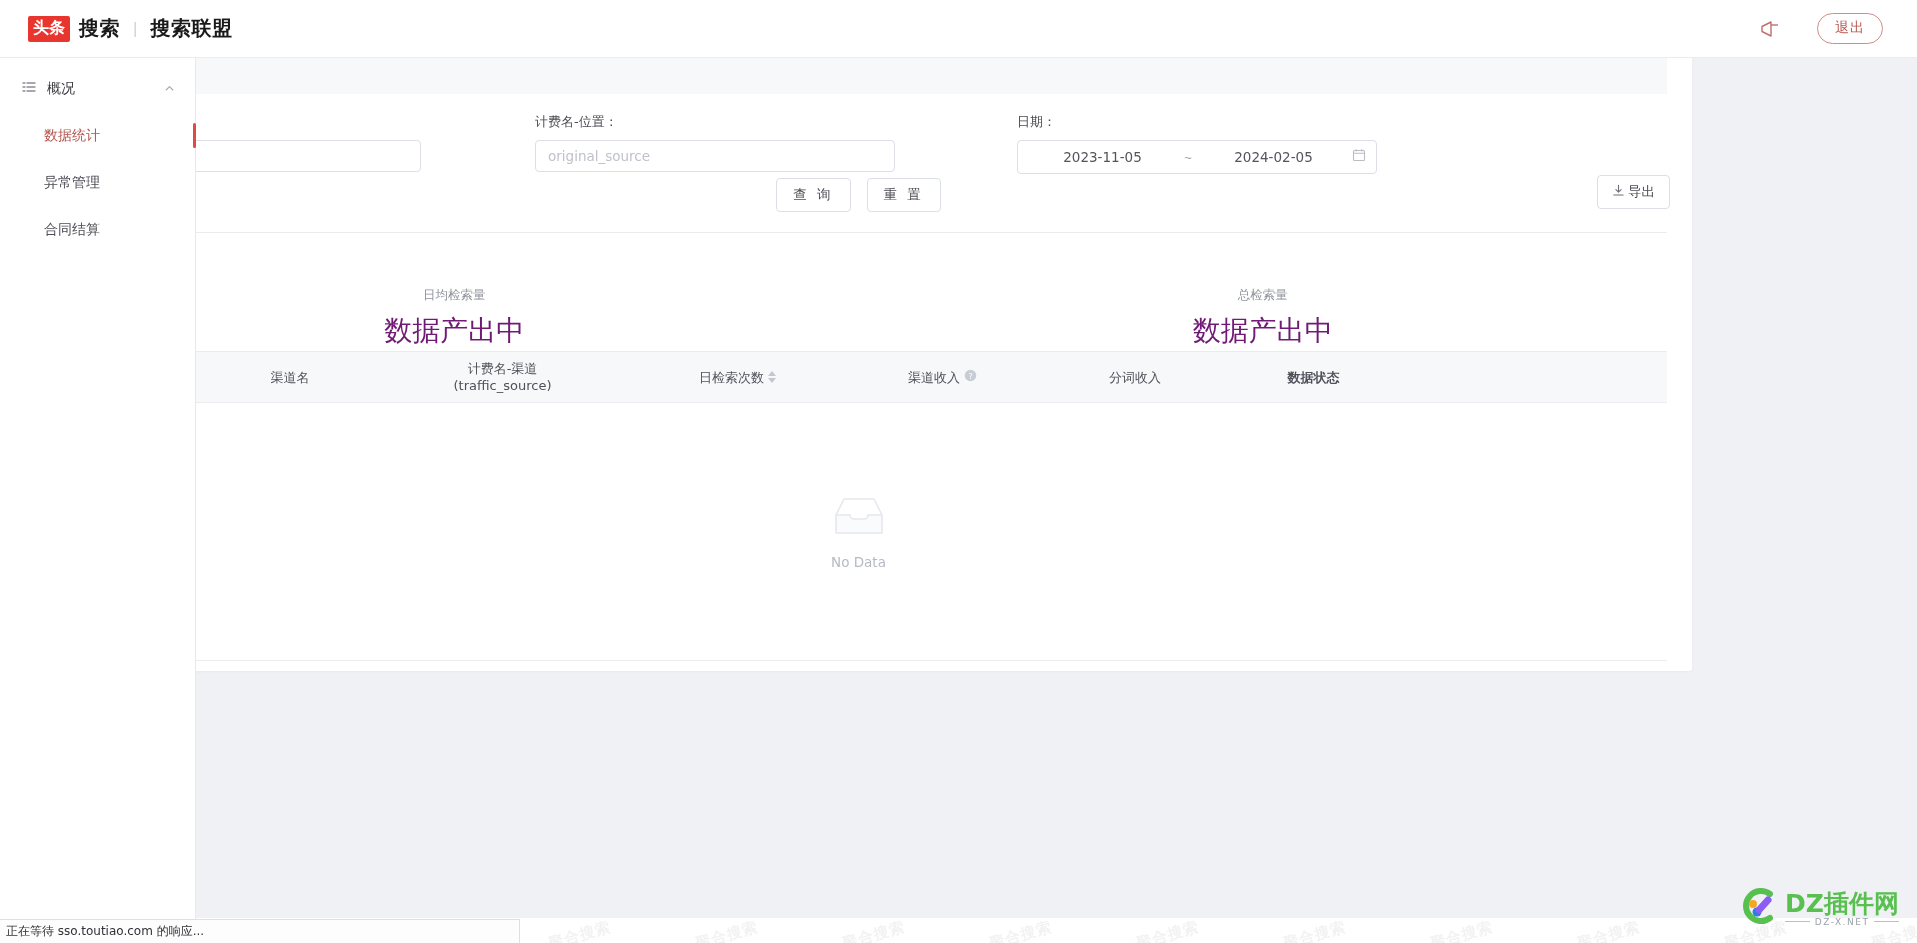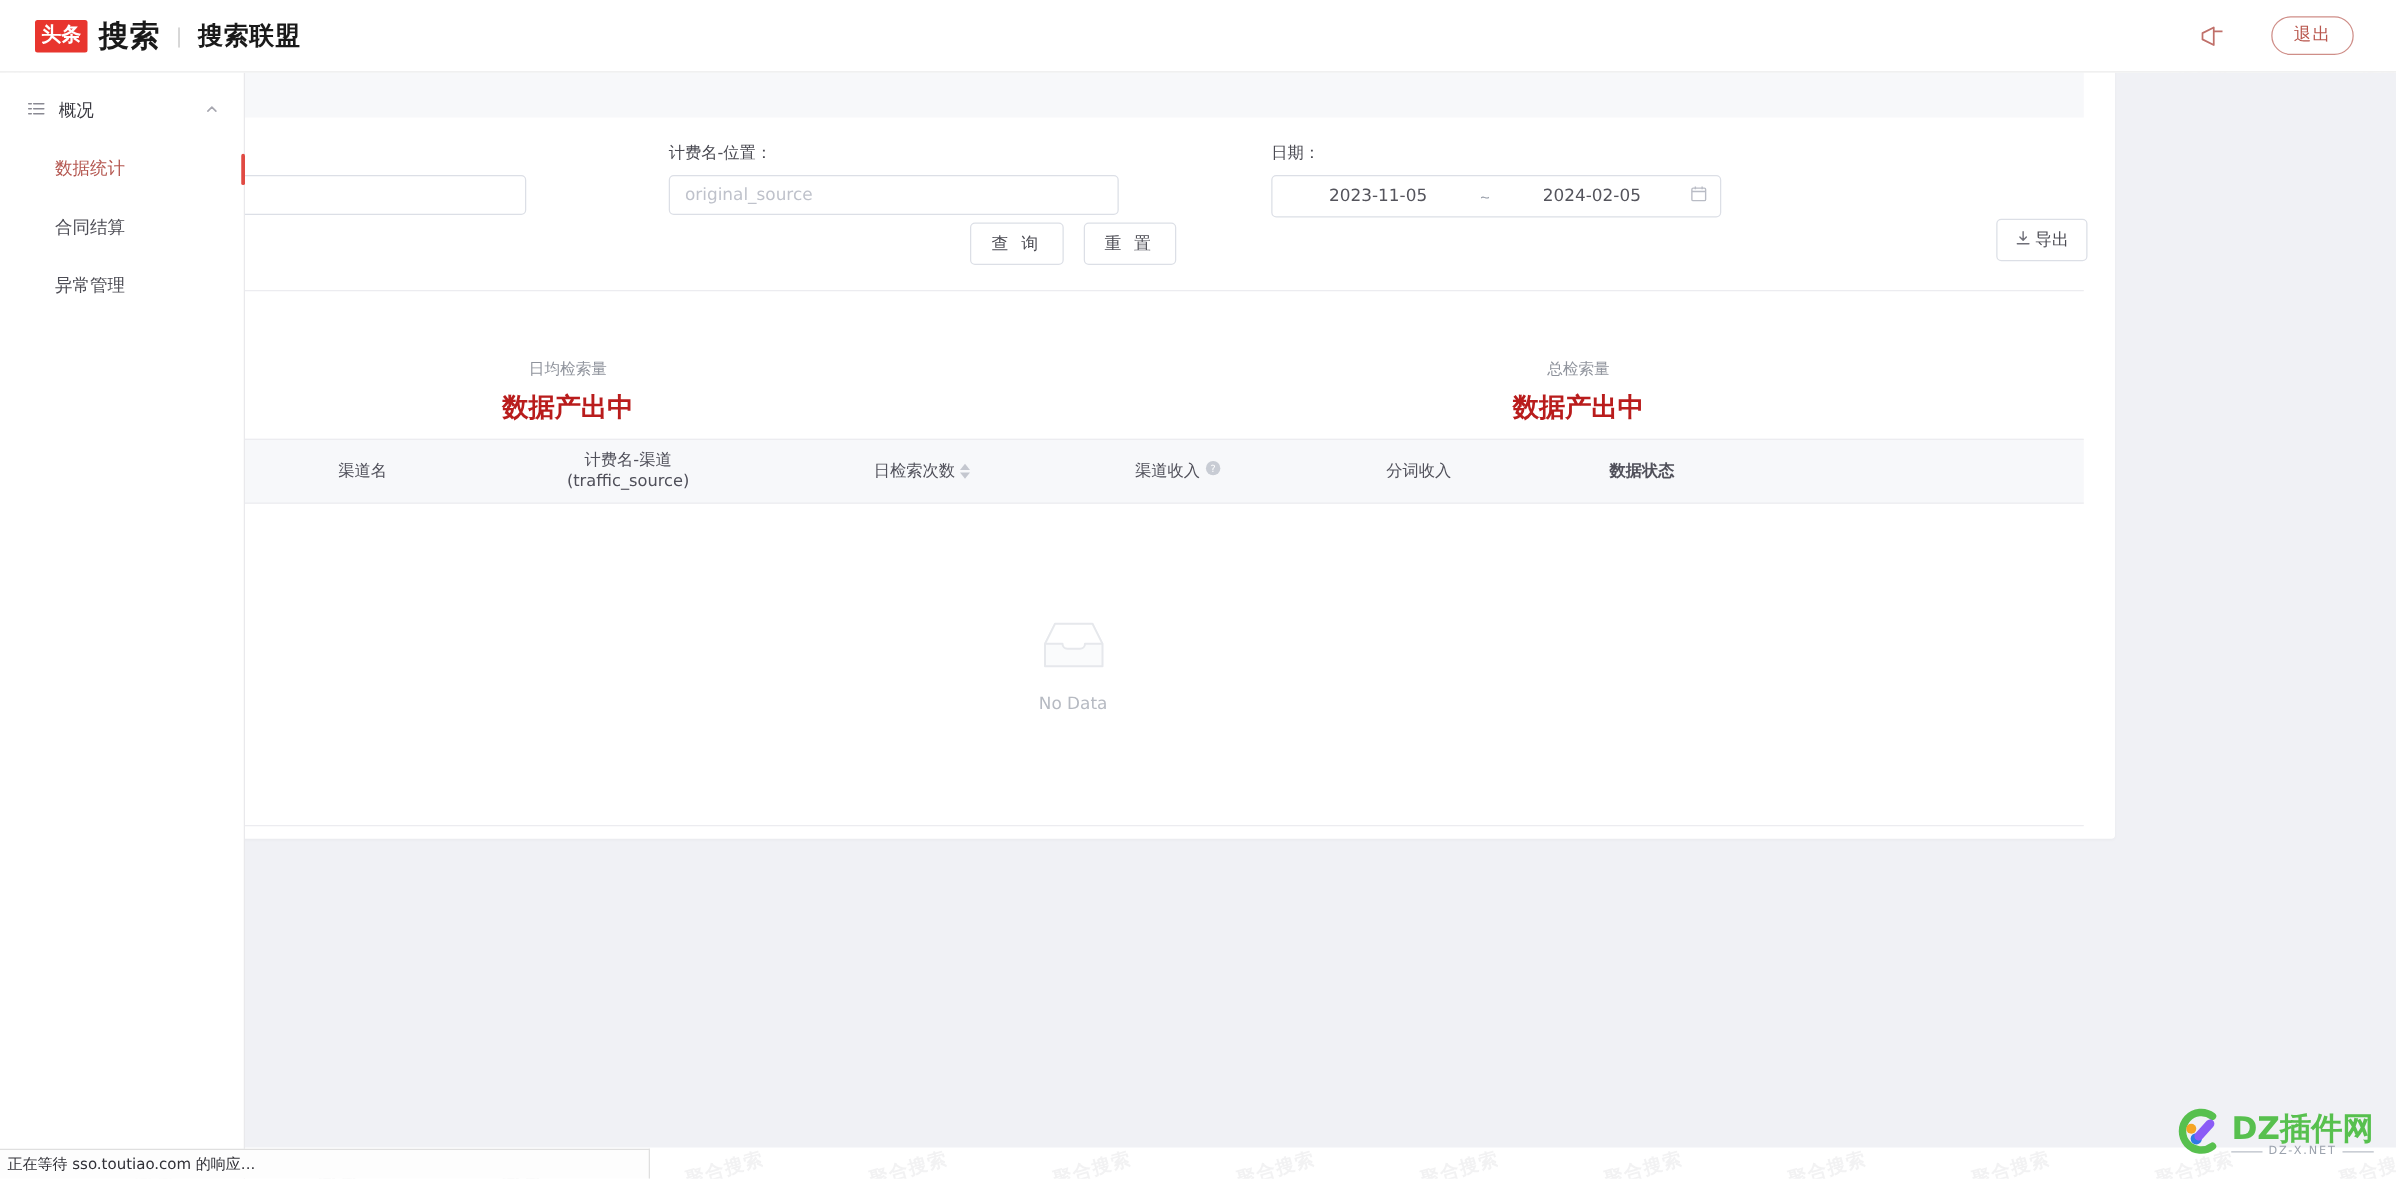--- a/index.html
+++ b/index.html
@@ -46,21 +46,21 @@
     background: #e8352e;
     color: #fff;
     font-weight: 700;
     font-size: 16px;
     padding: 2px 5px 3px;
     border-radius: 2px;
     letter-spacing: 0px;
     font-family: "DejaVu Sans", sans-serif;
   }
   .logo-word {
-    font-size: 24px; font-weight: 700; color: #1a1a1a;
+    font-size: 20px; font-weight: 700; color: #1a1a1a;
     letter-spacing: 0.5px;
     font-family: "DejaVu Sans", sans-serif;
   }
   .logo-sep {
     color: #d2d2d2; font-size: 17px; font-weight: 300;
     margin: 0 4px;
   }
   .logo-sub {
     font-size: 20px; font-weight: 700; color: #1a1a1a;
     letter-spacing: 0.5px;
@@ -228,21 +228,21 @@
   .stats {
     position: absolute; left: 25px; top: 228px;
     width: 1617px; display: flex; margin-top: 36px;
   }
   .stat { flex: 1; text-align: center; }
   .stat-label {
     font-size: 12.5px; color: #8f939c; margin-bottom: 8px;
     font-family: "DejaVu Sans", sans-serif;
   }
   .stat-value {
-    font-size: 21px; font-weight: 700; color: #b91c1c;
+    font-size: 28px; font-weight: 400; color: #701a75;
     font-family: "DejaVu Sans", sans-serif;
   }
 
   
   .table {
     position: absolute; left: 25px; top: 328px;
     width: 1617px;
   }
   .thead {
     display: flex; height: 52px;
@@ -533,22 +533,22 @@
       </svg>
     </span>
     <span class="sb-group-label">概况</span>
     <span>
       <svg class="chev" viewBox="0 0 12 12" fill="none" stroke="#a7a7b0" stroke-width="1.4" stroke-linecap="round" stroke-linejoin="round">
         <path d="M2.5 7.5 L6 4 L9.5 7.5"></path>
       </svg>
     </span>
   </div>
   <div class="sb-item active">数据统计</div>
+  <div class="sb-item">异常管理</div>
   <div class="sb-item">合同结算</div>
-  <div class="sb-item">异常管理</div>
 </div>
 
 <div class="page"></div>
 
 <div class="card">
 
   <div class="card-head">
     <span class="bar"></span>
     <span class="title">数据统计</span>
   </div>

